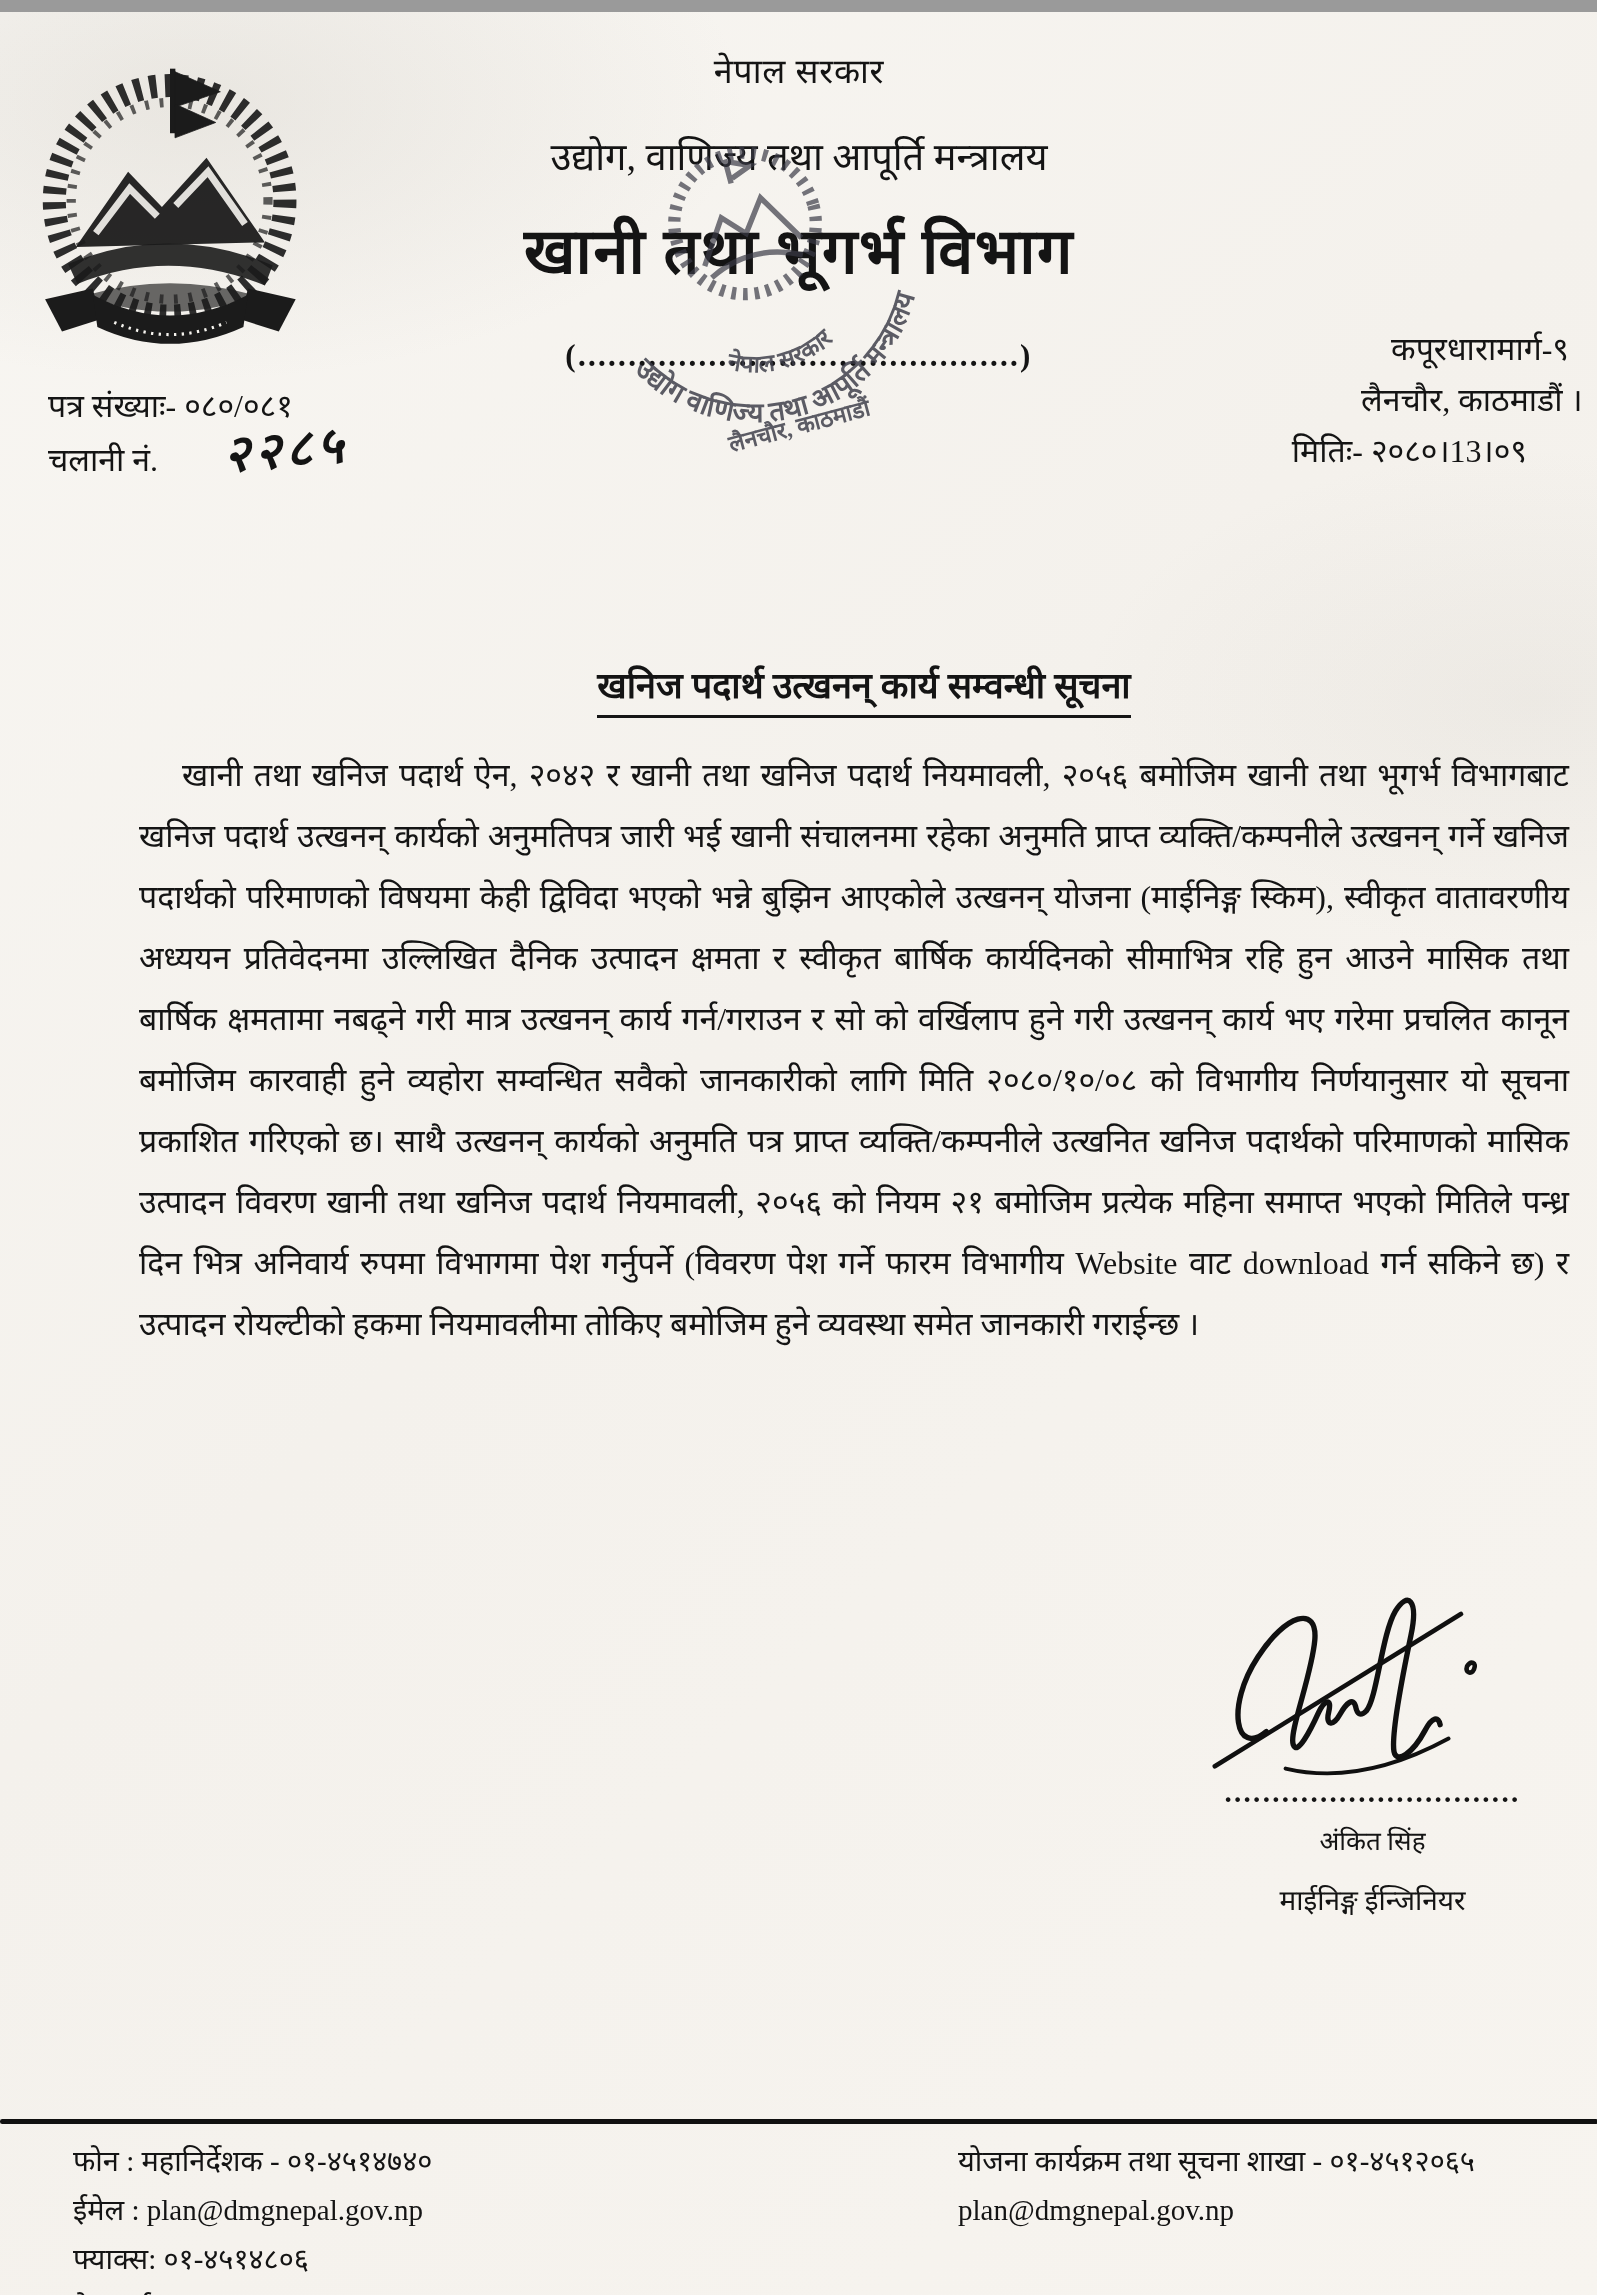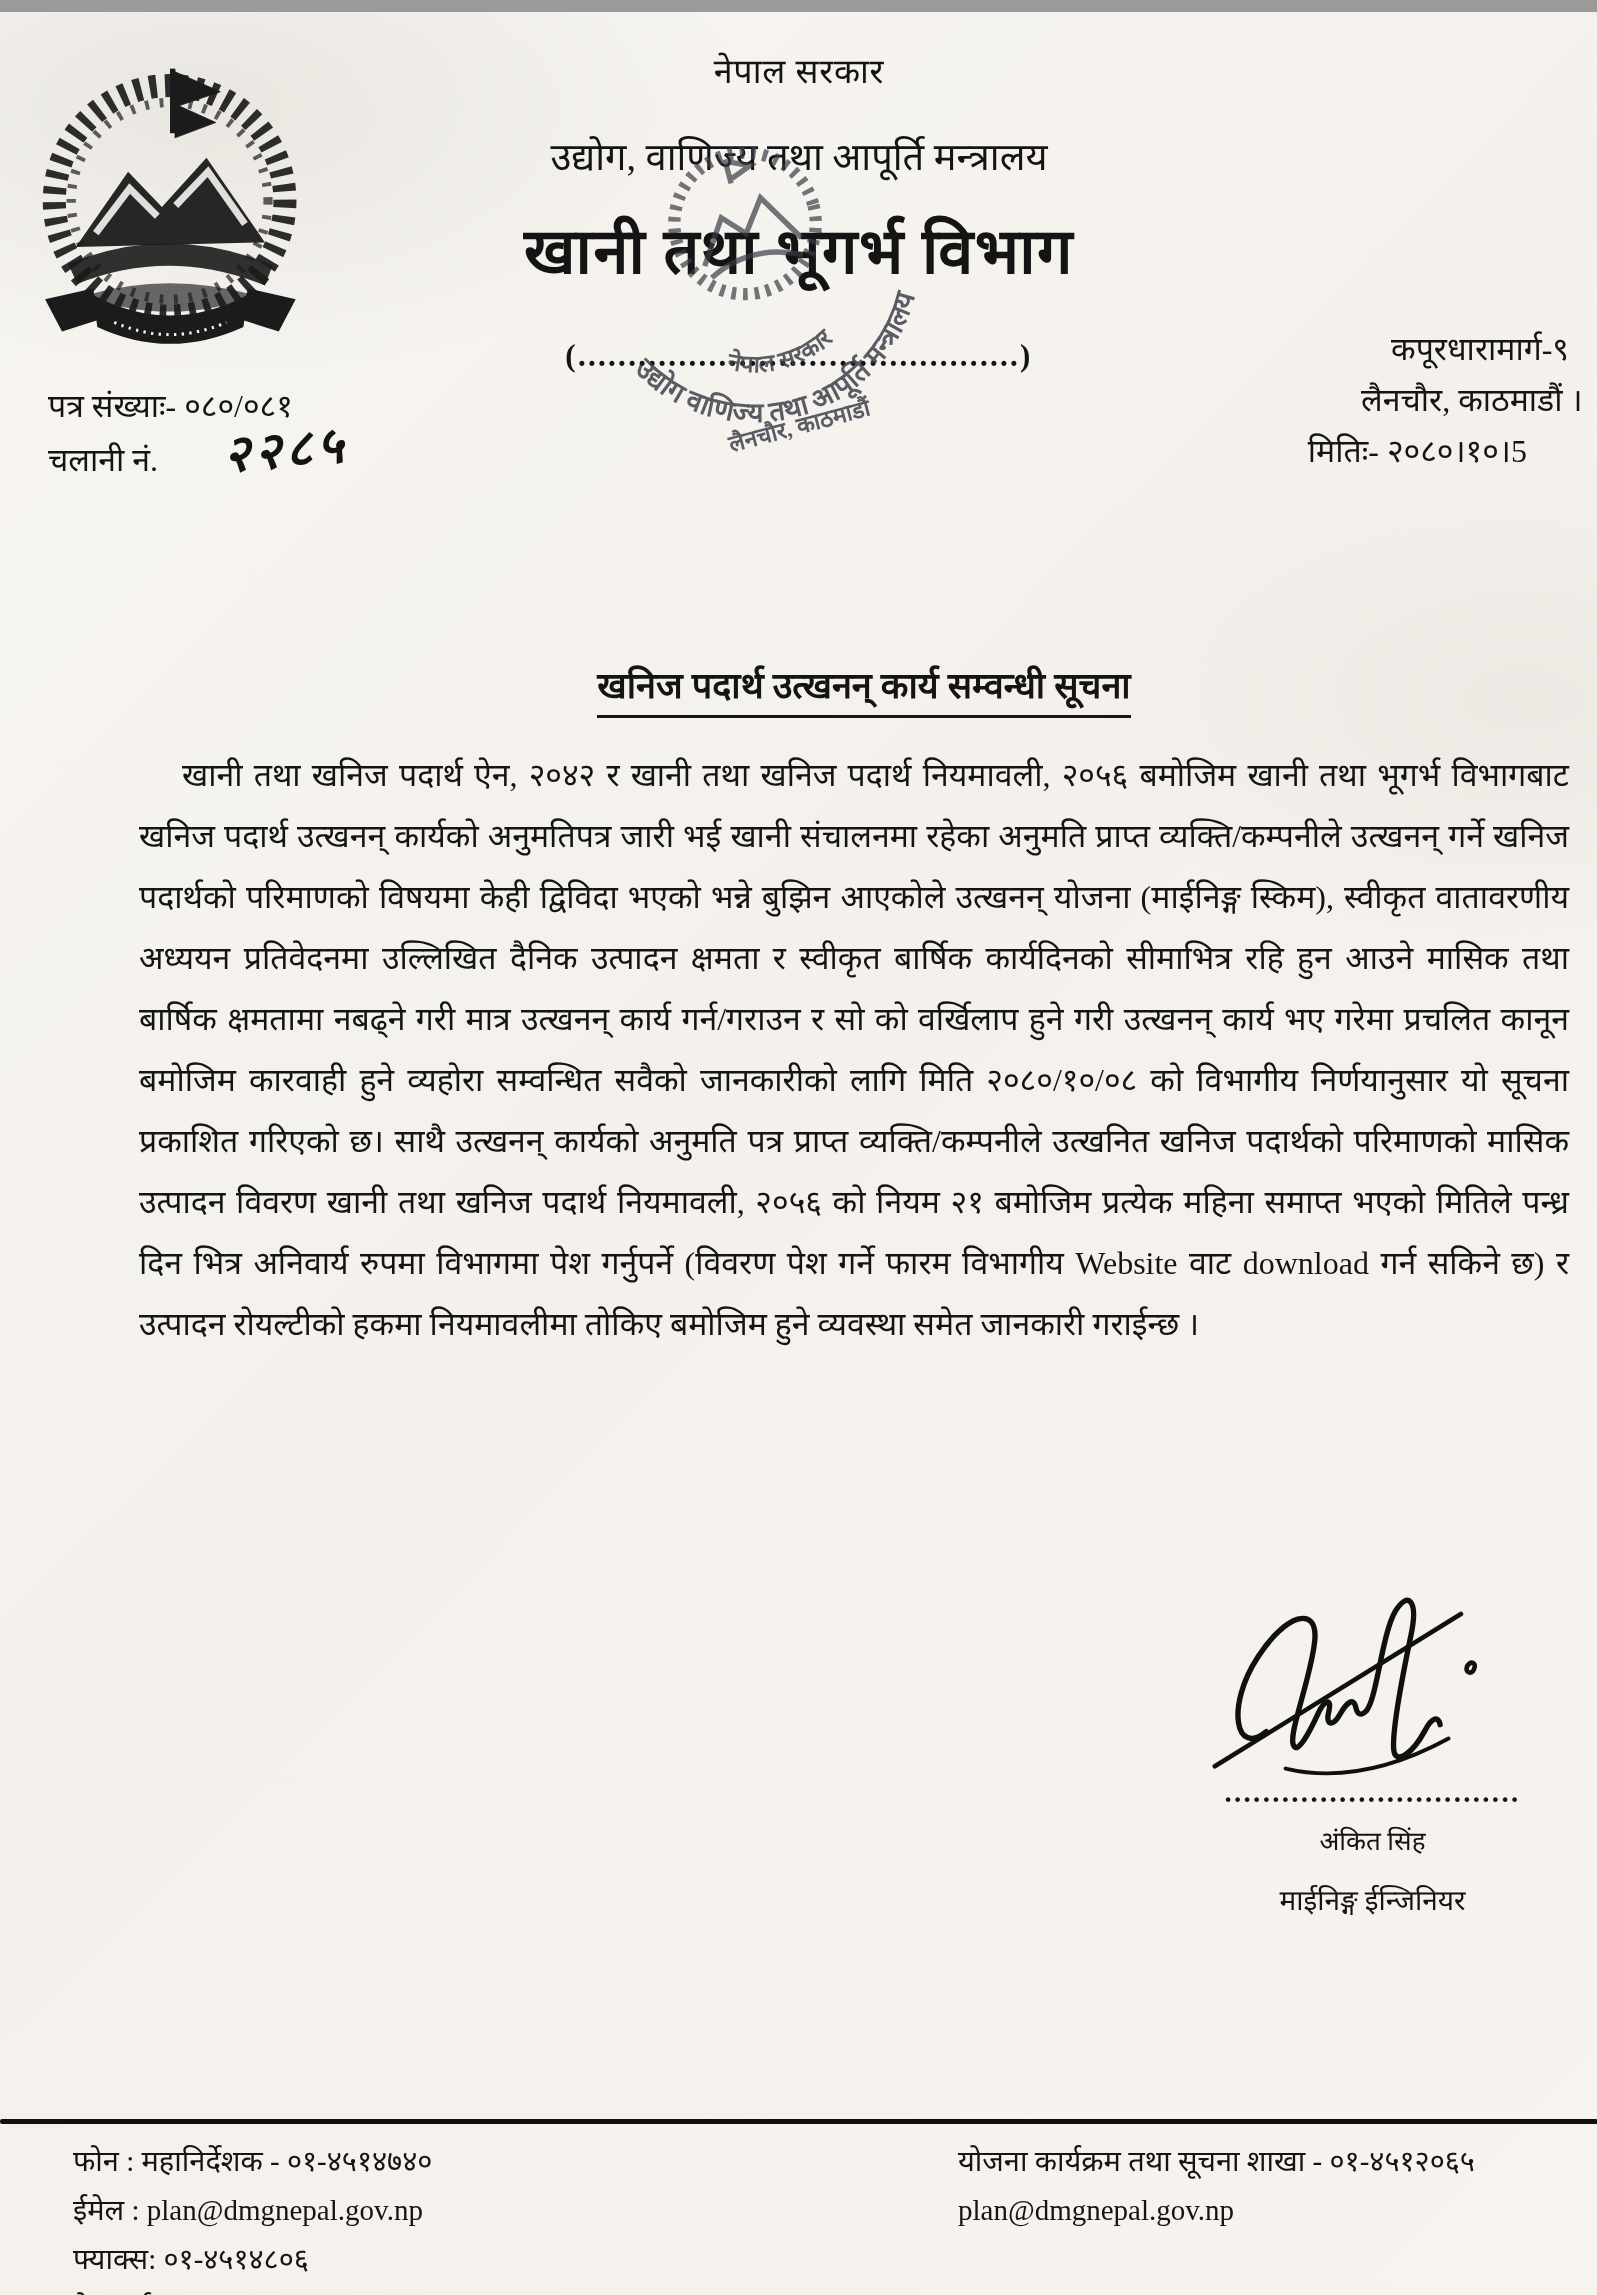--- a/index.html
+++ b/index.html
@@ -144,21 +144,21 @@
   </div>
   <div class="abs meta-row dispatch-row">
     <span>चलानी नं.</span>
   </div>
   <div class="abs handwritten">२२८५</div>
 
   <div class="abs addr1">कपूरधारामार्ग-९</div>
   <div class="abs addr2">लैनचौर, काठमाडौं ।</div>
   <div class="abs date-row">
     <span>मितिः-</span>
-    <span>२०८०।१०।5</span>
+    <span>२०८०।13।०९</span>
   </div>
 
   <div class="abs subject-wrap">
     <span class="subject">खनिज पदार्थ उत्खनन् कार्य सम्वन्धी सूचना</span>
   </div>
 
   <div class="abs body-text">खानी तथा खनिज पदार्थ ऐन, २०४२ र खानी तथा खनिज पदार्थ नियमावली, २०५६ बमोजिम खानी तथा भूगर्भ विभागबाट खनिज पदार्थ उत्खनन् कार्यको अनुमतिपत्र जारी भई खानी संचालनमा रहेका अनुमति प्राप्त व्यक्ति/कम्पनीले उत्खनन् गर्ने खनिज पदार्थको परिमाणको विषयमा केही द्विविदा भएको भन्ने बुझिन आएकोले उत्खनन् योजना (माईनिङ्ग स्किम), स्वीकृत वातावरणीय अध्ययन प्रतिवेदनमा उल्लिखित दैनिक उत्पादन क्षमता र स्वीकृत बार्षिक कार्यदिनको सीमाभित्र रहि हुन आउने मासिक तथा बार्षिक क्षमतामा नबढ्ने गरी मात्र उत्खनन् कार्य गर्न/गराउन र सो को वर्खिलाप हुने गरी उत्खनन् कार्य भए गरेमा प्रचलित कानून बमोजिम कारवाही हुने व्यहोरा सम्वन्धित सवैको जानकारीको लागि मिति २०८०/१०/०८ को विभागीय निर्णयानुसार यो सूचना प्रकाशित गरिएको छ। साथै उत्खनन् कार्यको अनुमति पत्र प्राप्त व्यक्ति/कम्पनीले उत्खनित खनिज पदार्थको परिमाणको मासिक उत्पादन विवरण खानी तथा खनिज पदार्थ नियमावली, २०५६ को नियम २१ बमोजिम प्रत्येक महिना समाप्त भएको मितिले पन्ध्र दिन भित्र अनिवार्य रुपमा विभागमा पेश गर्नुपर्ने (विवरण पेश गर्ने फारम विभागीय Website वाट download गर्न सकिने छ) र उत्पादन रोयल्टीको हकमा नियमावलीमा तोकिए बमोजिम हुने व्यवस्था समेत जानकारी गराईन्छ ।</div>
 
   <div class="abs signature-svg">
     <svg width="362" height="223" viewBox="0 0 470 290">

